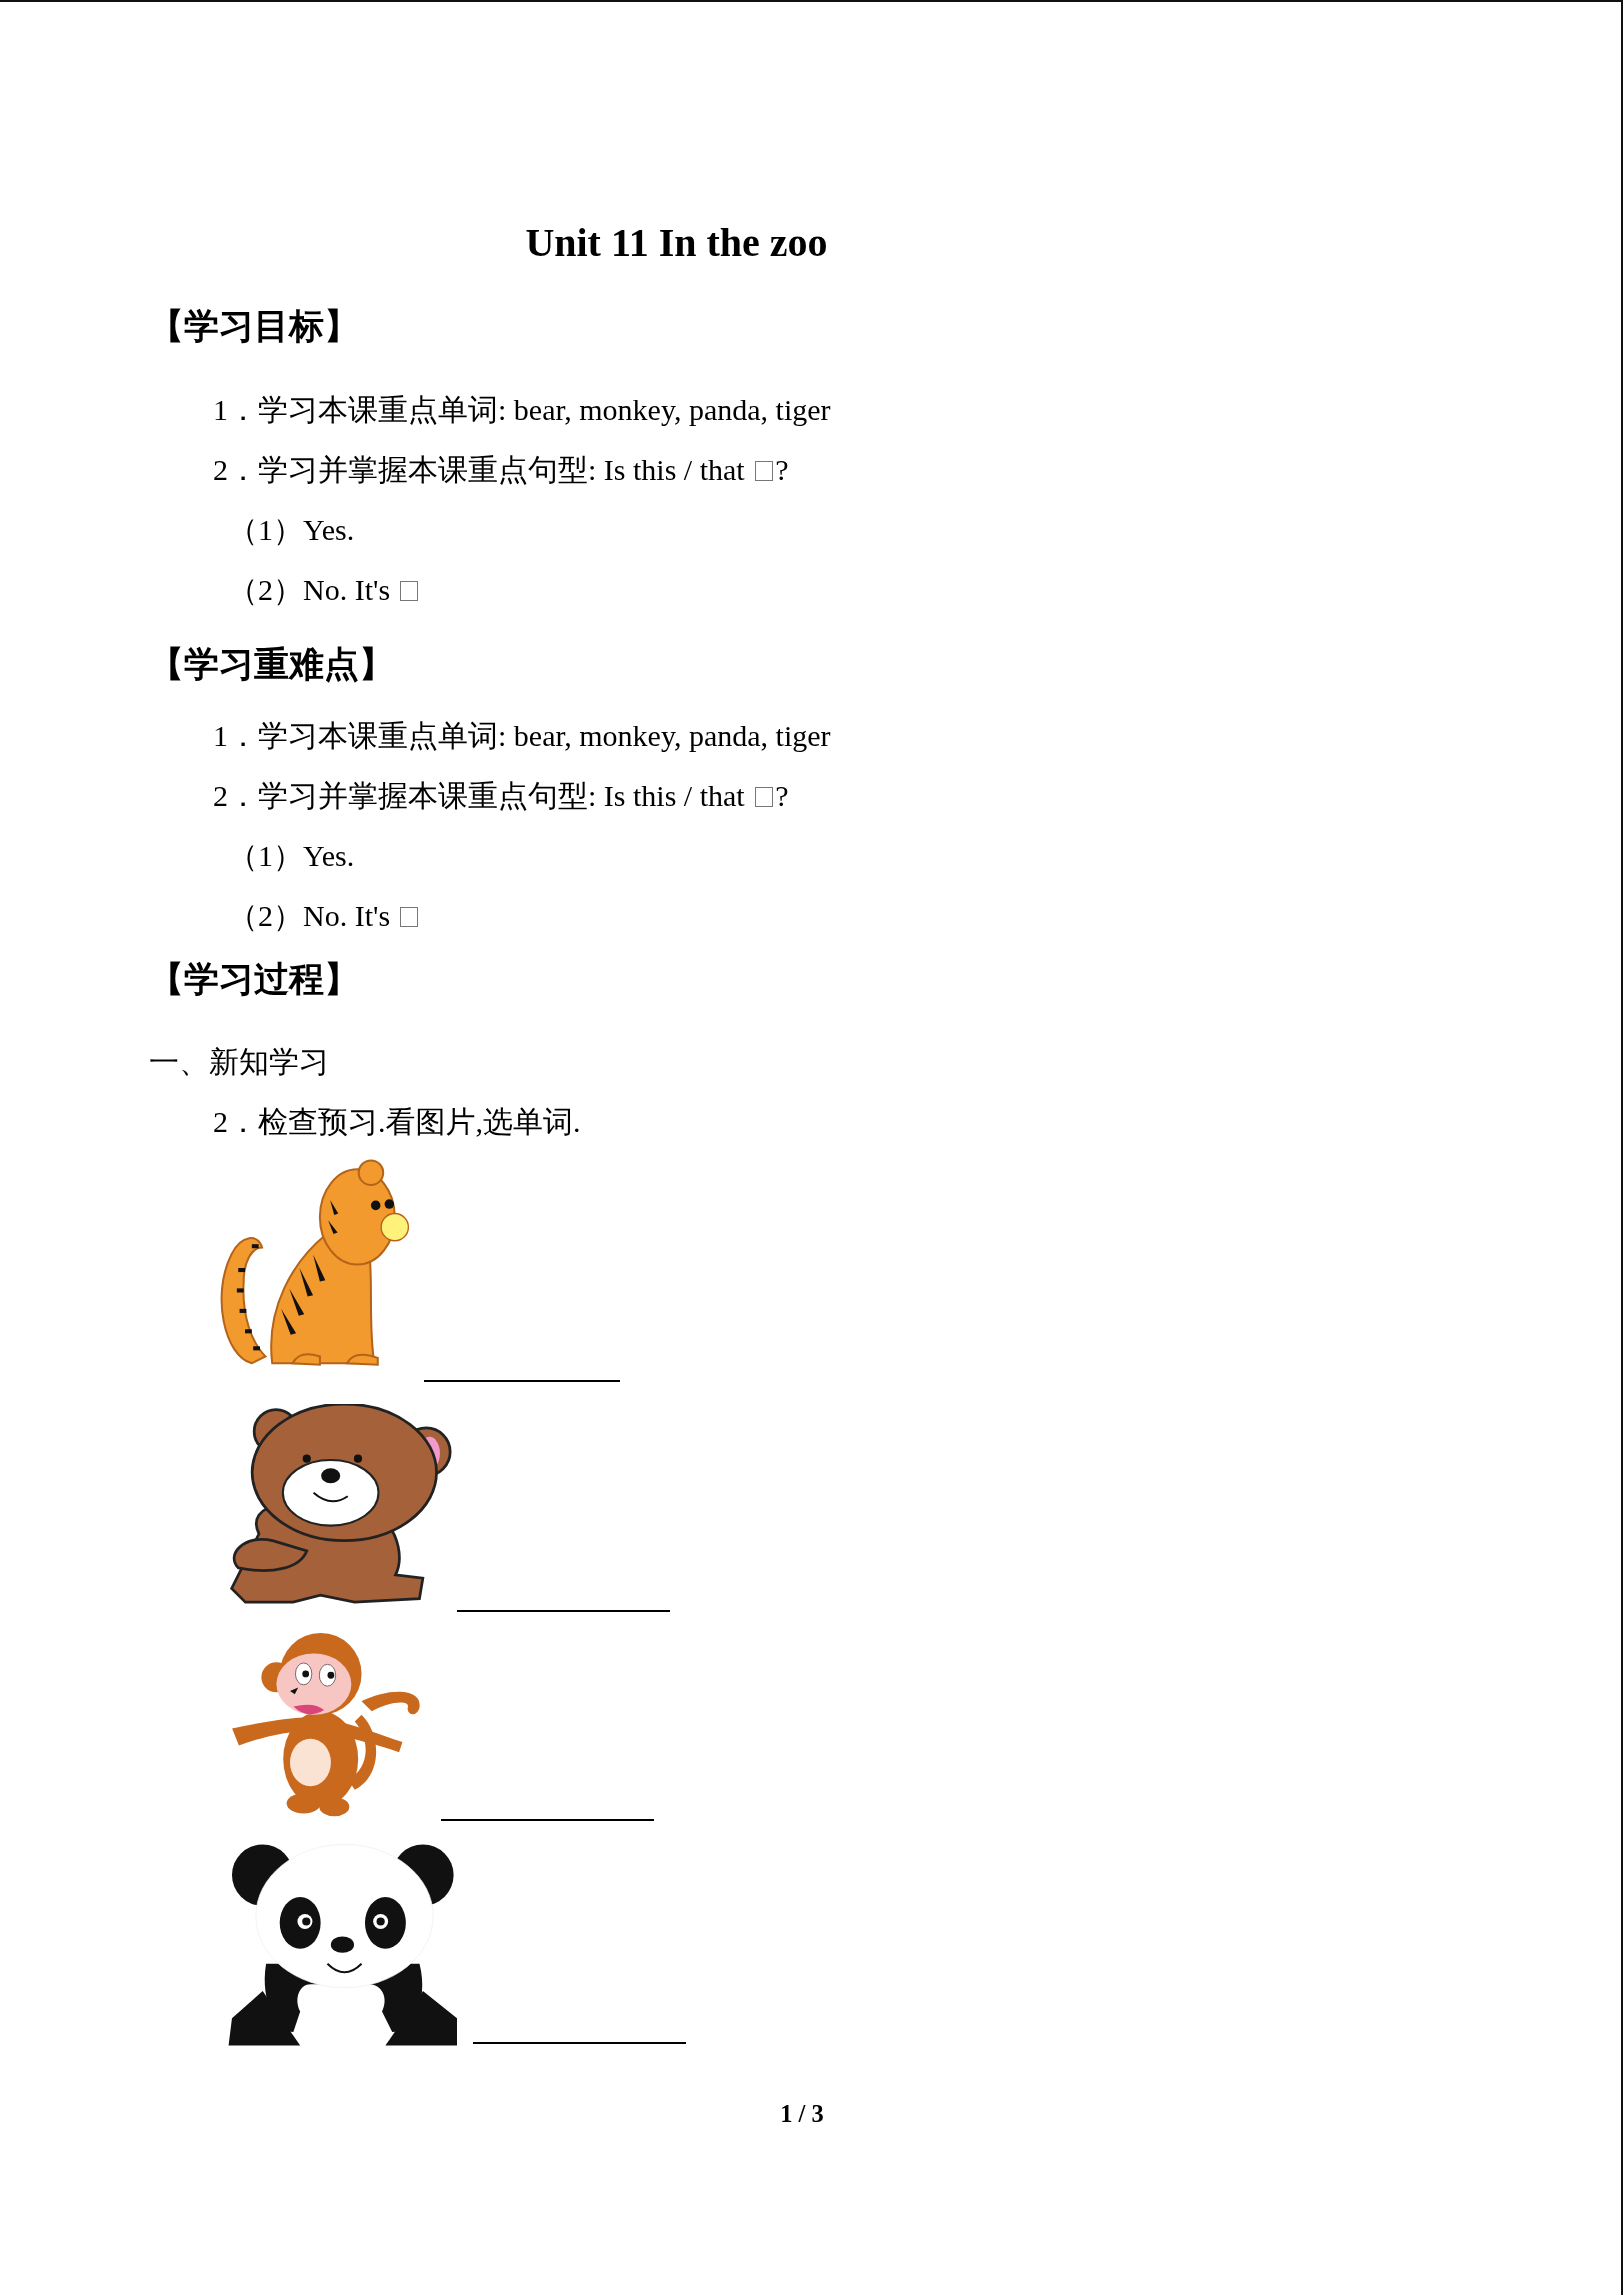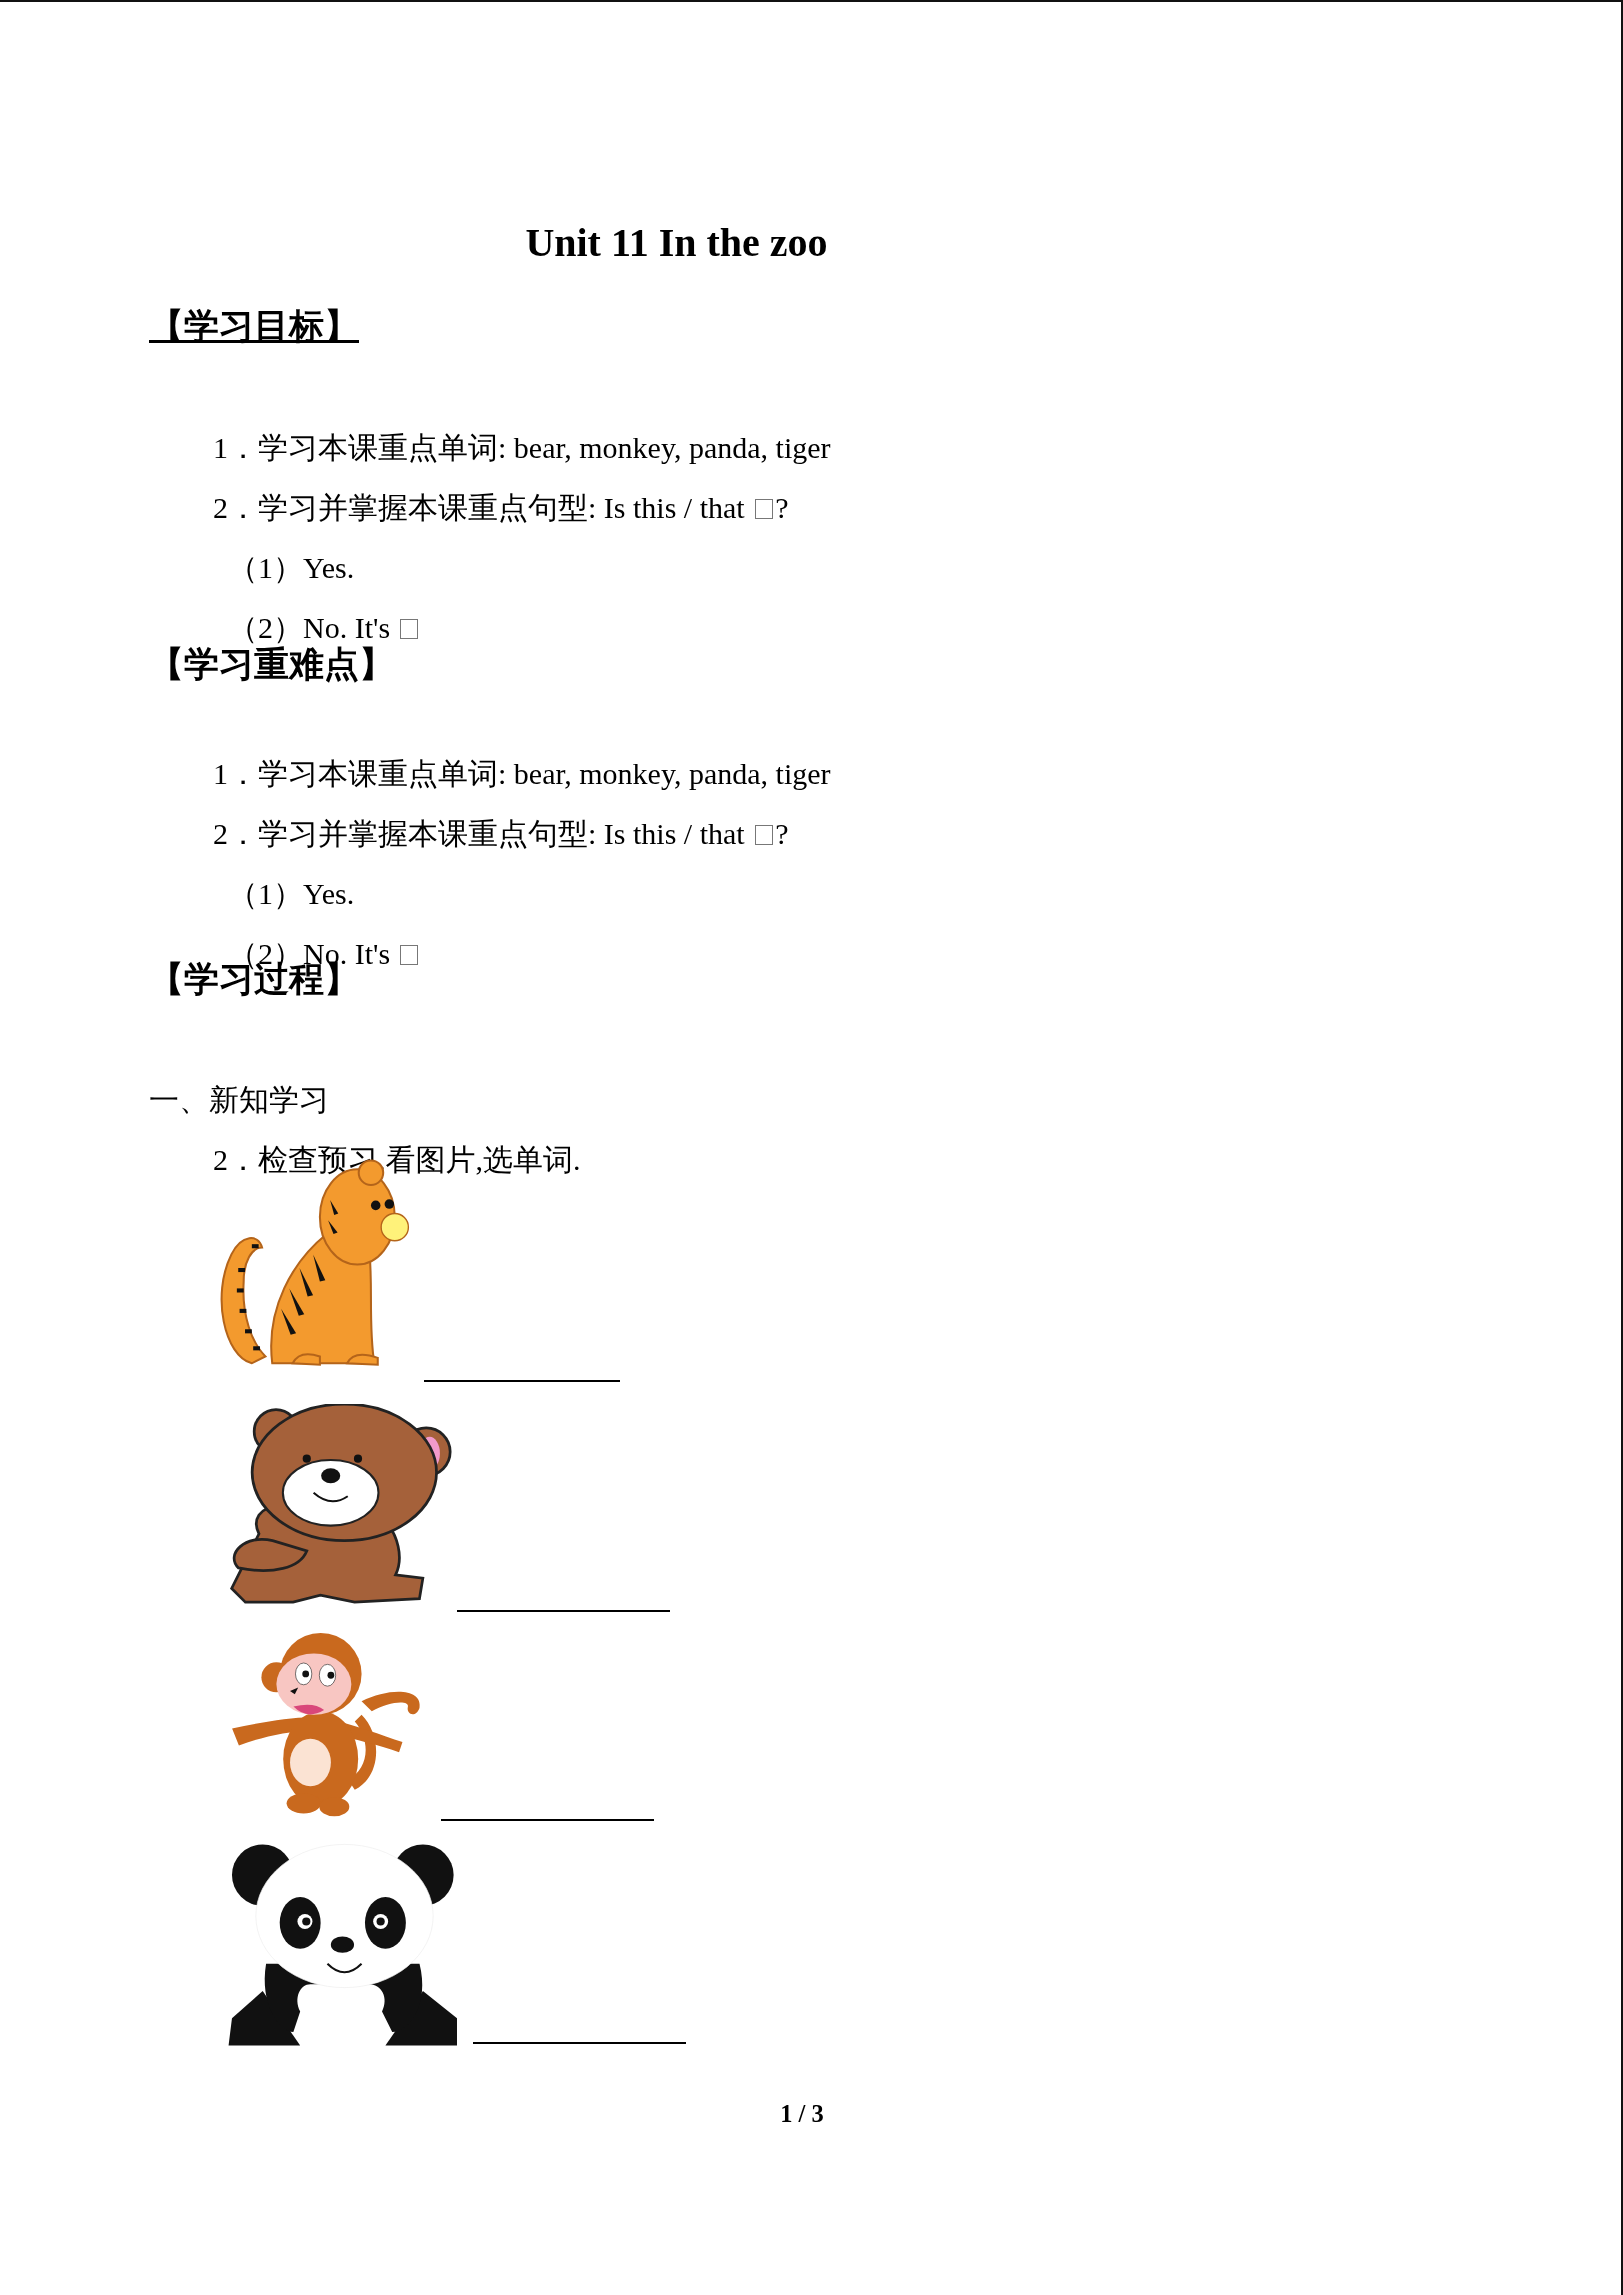--- a/index.html
+++ b/index.html
@@ -12,21 +12,21 @@
 
   .title {
     position: absolute; left: 0; width: 1353px; top: 215px; text-align: center;
     font-weight: bold; font-size: 40px; line-height: 55px;
   }
   .section-heading {
     position: absolute; left: 149px; font-weight: bold; font-size: 35px; line-height: 48px;
     font-family: "DejaVu Sans", "Liberation Sans", sans-serif;
   }
   .line {
-    position: absolute; font-size: 30px; line-height: 41px; white-space: nowrap; margin-top: 38px;
+    position: absolute; font-size: 30px; line-height: 41px; white-space: nowrap;
   }
   .line.l1 { left: 213px; }
   .line.l2 { left: 213px; }
   .line.sub { left: 228px; }
   .line.cat { left: 149px; }
   .box {
     display: inline-block; width: 17.7px; height: 20.5px; border: 1.4px solid #777;
     vertical-align: -1.4px; margin: 0 2.7px; box-sizing: border-box;
   }
   .pic { position: absolute; }
@@ -37,21 +37,21 @@
   }
 </style>
 </head>
 <body>
 
 <div class="page-border-top"></div>
 <div class="page-border-right"></div>
 
 <div class="title">Unit 11 In the zoo</div>
 
-<div class="section-heading" style="top:302px;text-decoration:underline;">【学习目标】</div>
+<div class="section-heading" style="top:302px;">【学习目标】</div>
 <div class="line l1" style="top:389px;"><span>1．学习本课重点单词: bear, monkey, panda, tiger</span></div>
 <div class="line l2" style="top:449px;"><span>2．学习并掌握本课重点句型: Is this / that </span><span class="box"></span><span>?</span></div>
 <div class="line sub" style="top:509px;">（1）Yes.</div>
 <div class="line sub" style="top:569px;"><span>（2）No. It's </span><span class="box"></span></div>
 
 <div class="section-heading" style="top:629px;margin-top:11px;">【学习重难点】</div>
 <div class="line l1" style="top:715px;"><span>1．学习本课重点单词: bear, monkey, panda, tiger</span></div>
 <div class="line l2" style="top:775px;"><span>2．学习并掌握本课重点句型: Is this / that </span><span class="box"></span><span>?</span></div>
 <div class="line sub" style="top:835px;">（1）Yes.</div>
 <div class="line sub" style="top:895px;"><span>（2）No. It's </span><span class="box"></span></div>

